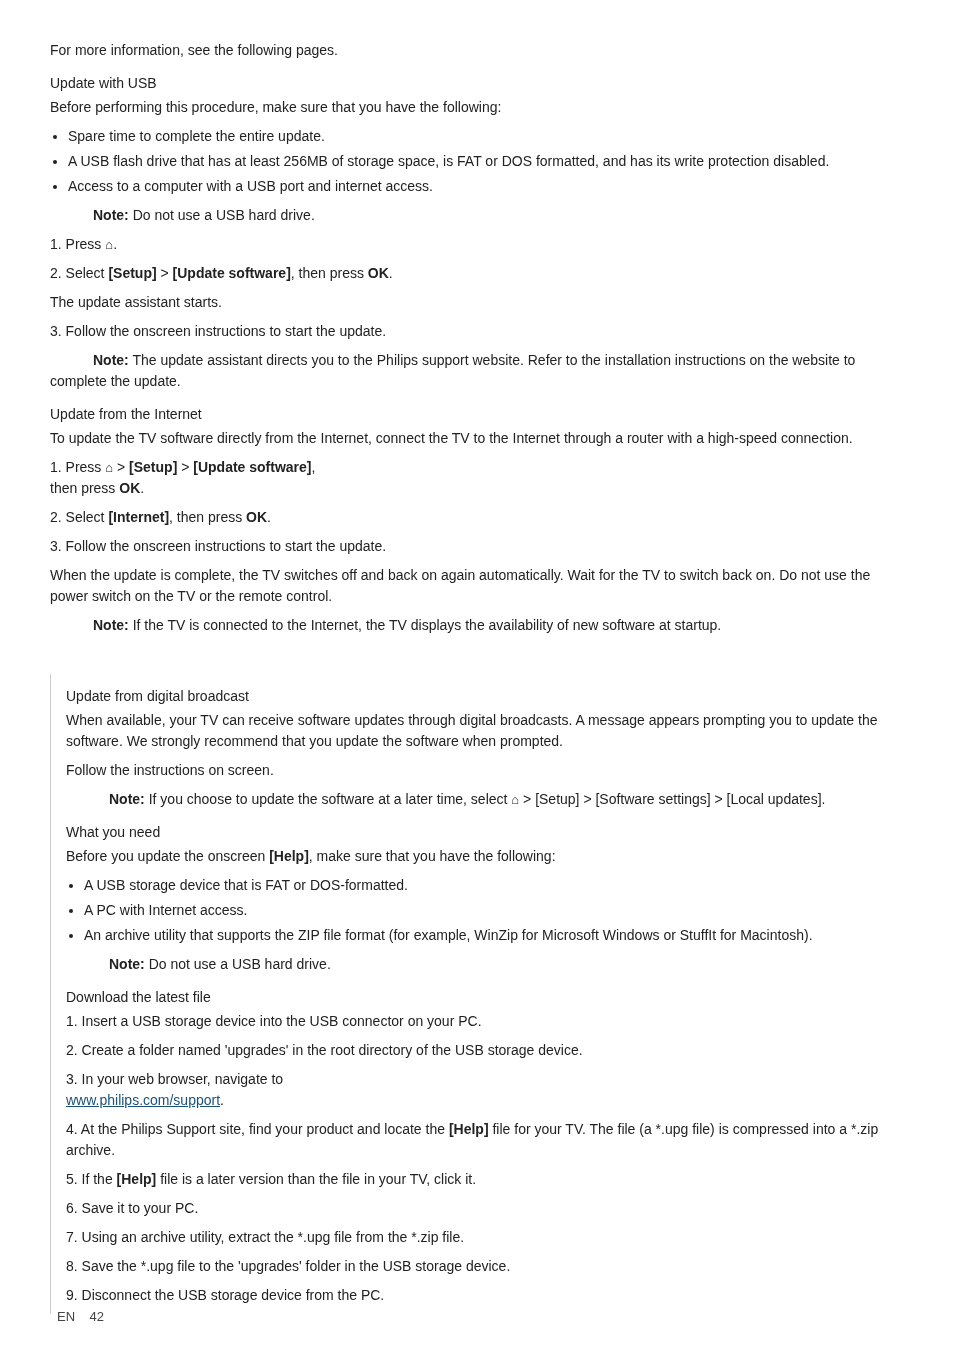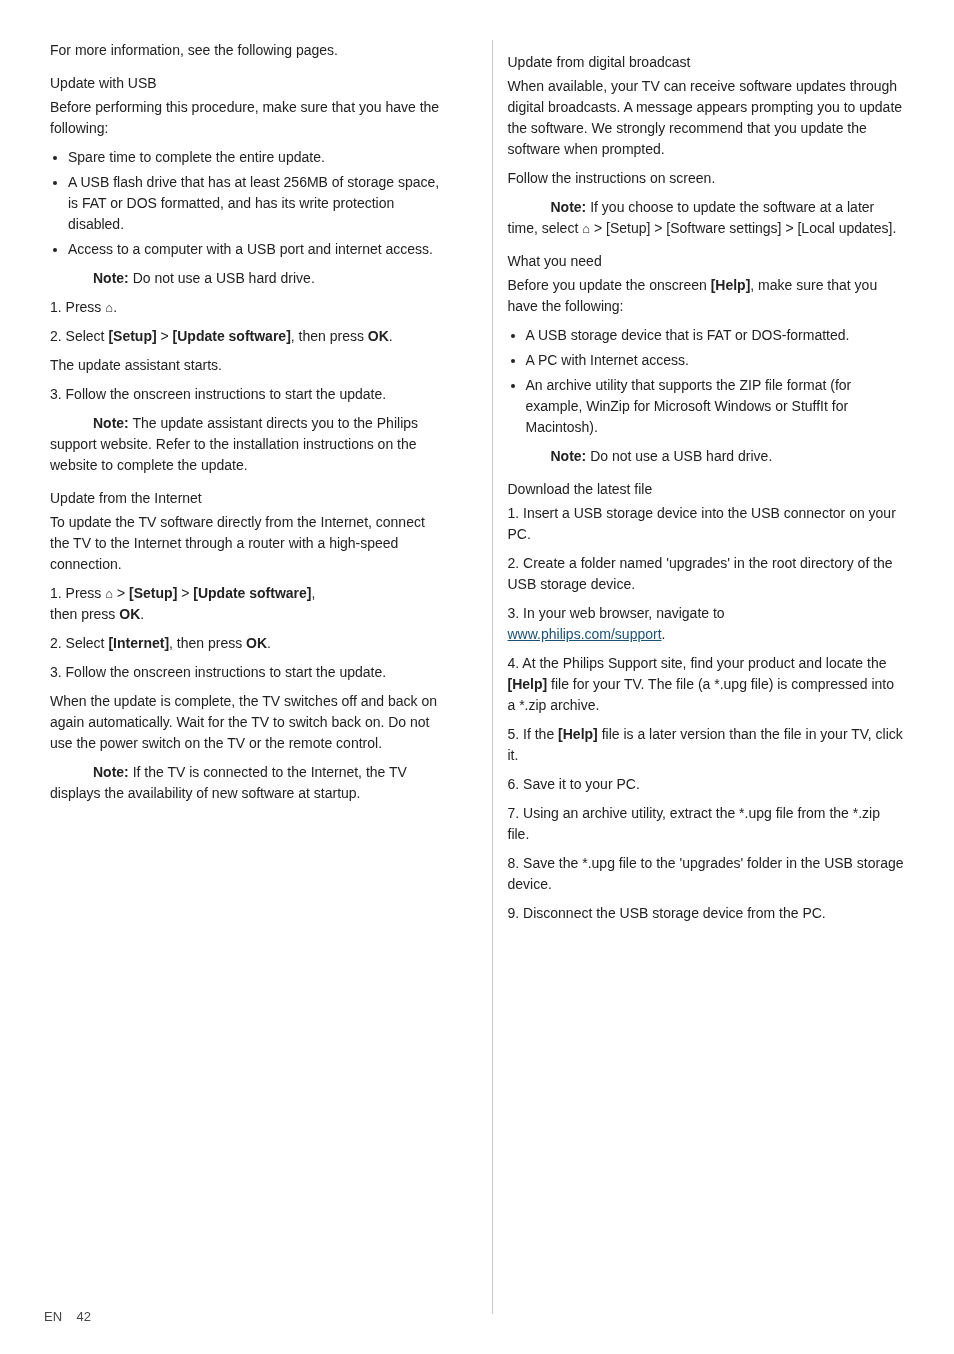--- a/index.html
+++ b/index.html
@@ -6,21 +6,21 @@
     body {
       background: #fff;
       font-family: Arial, Helvetica, sans-serif;
       font-size: 14px;
       color: #222;
       width: 954px;
       min-height: 1354px;
     }
     .page {
       display: flex;
-      flex-direction: row;
+      flex-direction: column;
       padding: 40px 50px 40px 50px;
       gap: 30px;
       width: 954px;
       min-height: 1354px;
     }
     .col-left {
       flex: 1;
       padding-right: 15px;
     }
     .col-right {
@@ -60,21 +60,21 @@
       font-size: 20px;
       font-weight: bold;
       margin-bottom: 8px;
       margin-top: 10px;
       border-bottom: 1px solid #ccc;
       padding-bottom: 6px;
     }
     .footer {
       position: absolute;
       bottom: 30px;
-      left: 44px;
+      left: 57px;
       font-size: 13px;
       color: #444;
     }
     a {
       color: #1a5276;
     }
     .home-icon {
       font-size: 13px;
     }
   </style>

